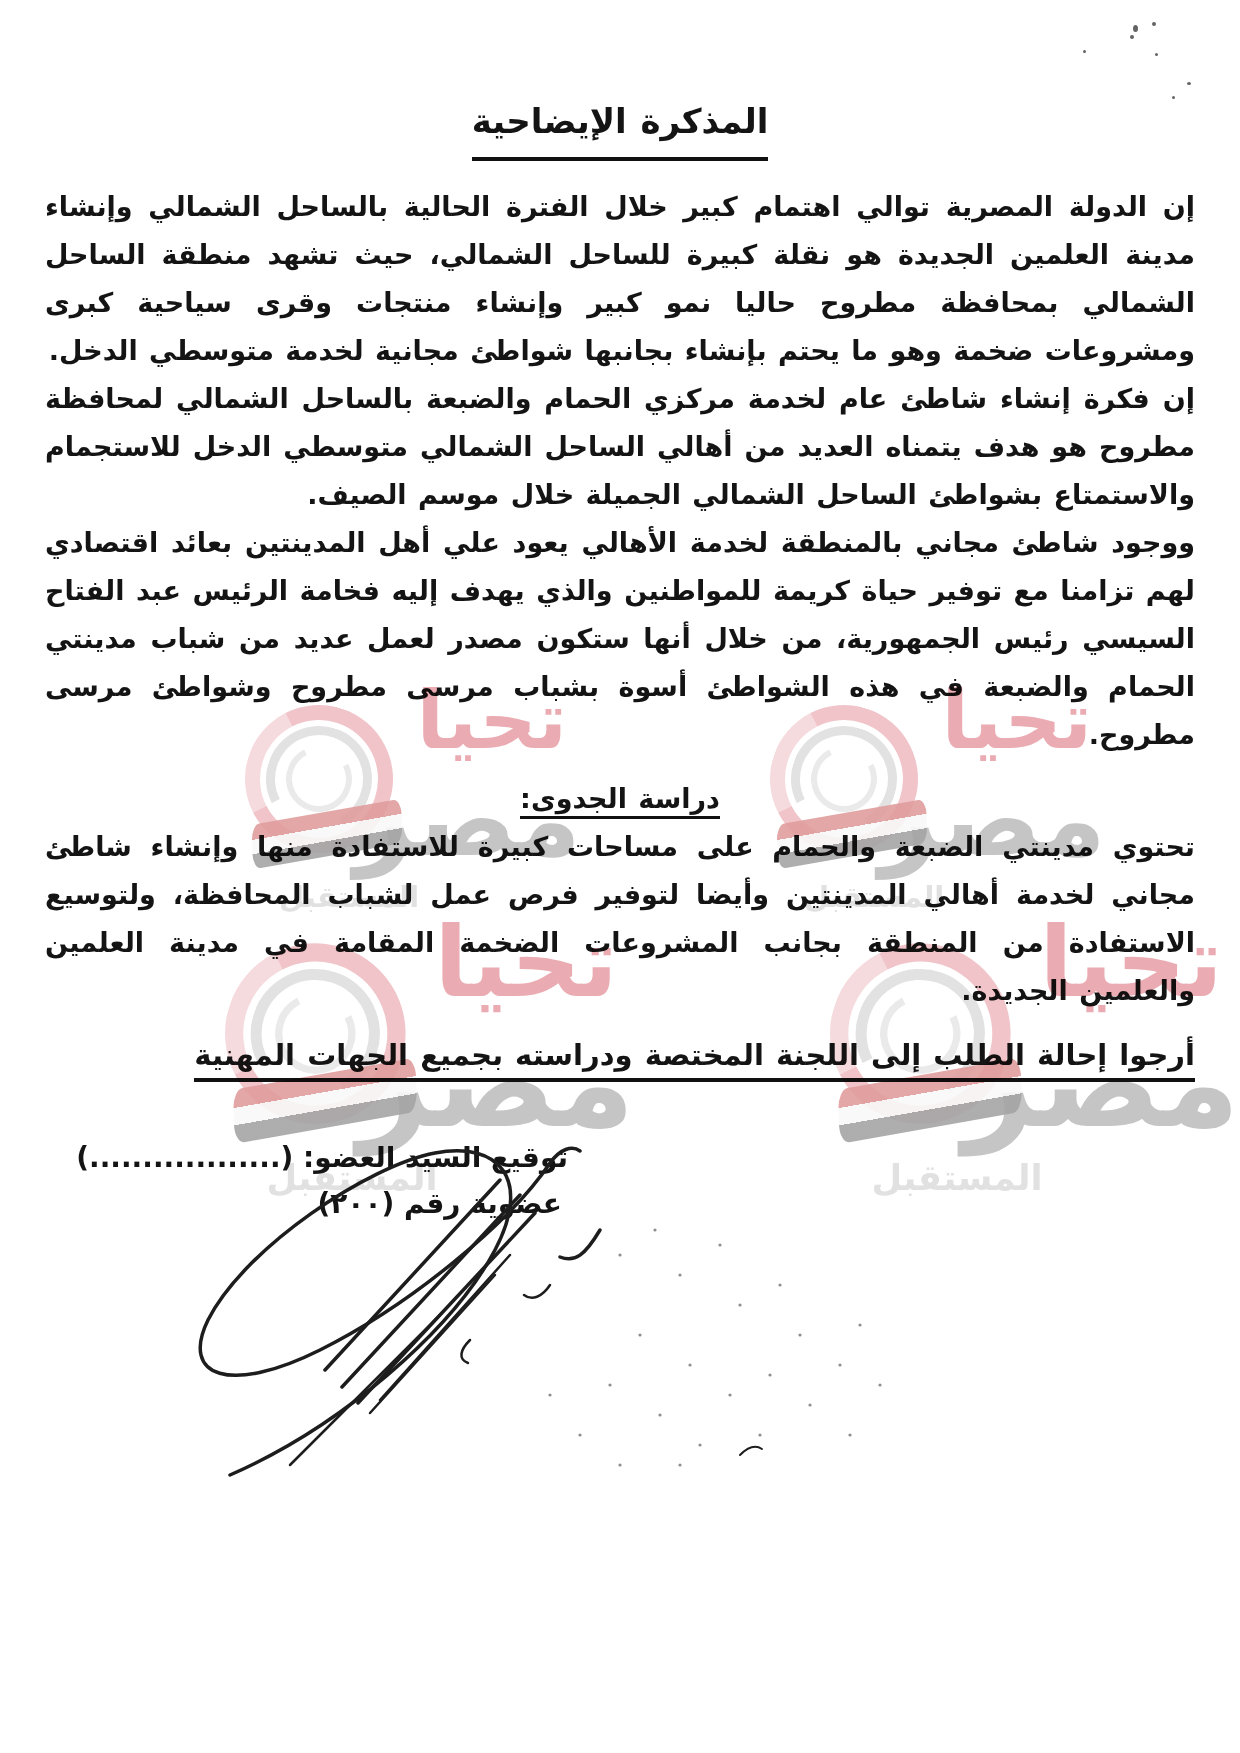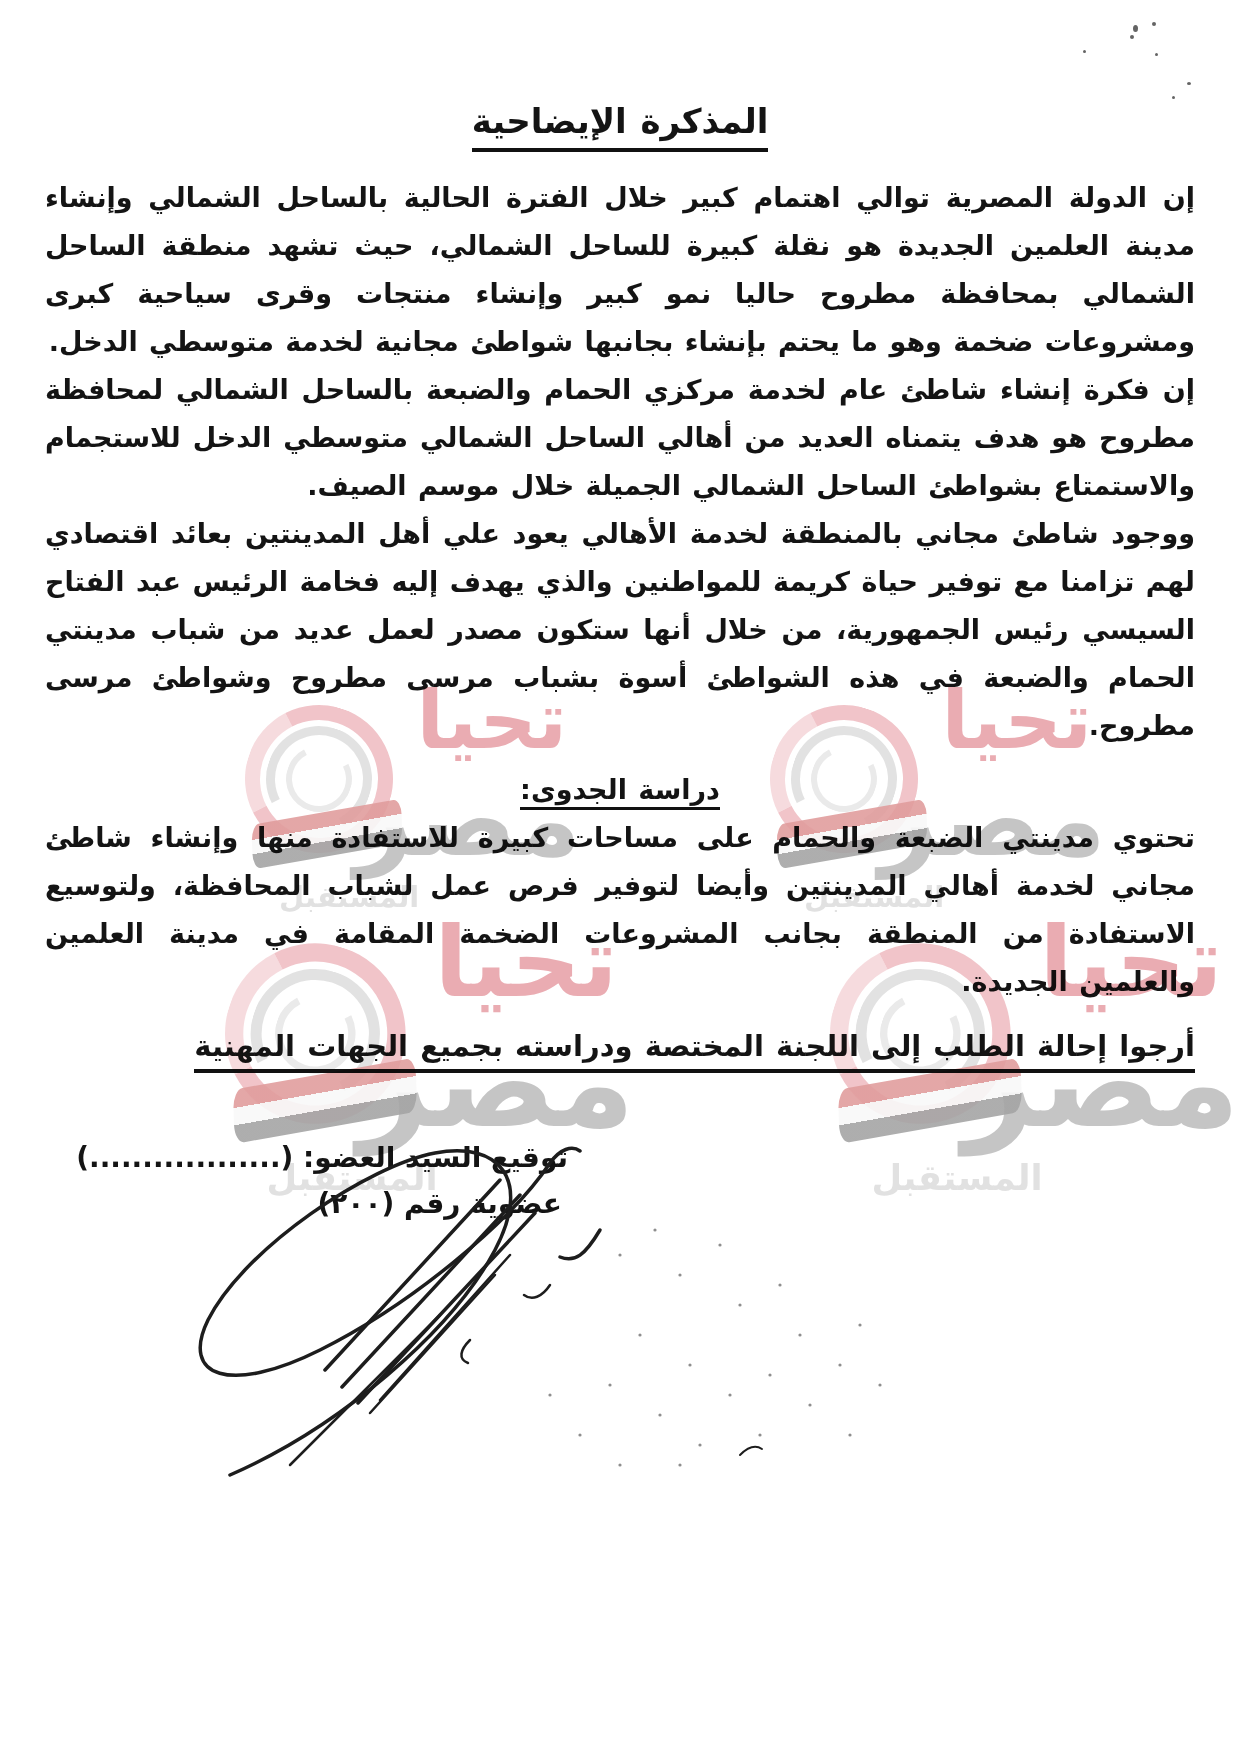--- a/index.html
+++ b/index.html
@@ -10,21 +10,21 @@
   
   .content{
     position:absolute;top:100px;right:45px;width:1150px;z-index:2;
     direction:rtl;text-align:justify;font-weight:bold;
     font-size:27px;line-height:48px;word-spacing:2px;
   }
   .content p{margin:0;}
   .title-wrap{text-align:center;margin-bottom:22px;}
   .memo-title{
     display:inline-block;font-size:34px;line-height:1.25;
-    border-bottom:4px solid #111;padding-bottom:5px;
+    border-bottom:4px solid #111;padding-bottom:14px;
   }
   .heading-line{margin-top:16px !important;text-align:center;}
   .u-thin{border-bottom:3px solid #111;padding-bottom:2px;}
   .closing-line{margin-top:16px !important;text-align:right;}
   .closing-line span{
     font-size:29px;border-bottom:4px solid #111;padding-bottom:6px;
   }
   
   .sig-label{
     position:absolute;top:1141px;right:672px;z-index:2;direction:rtl;

